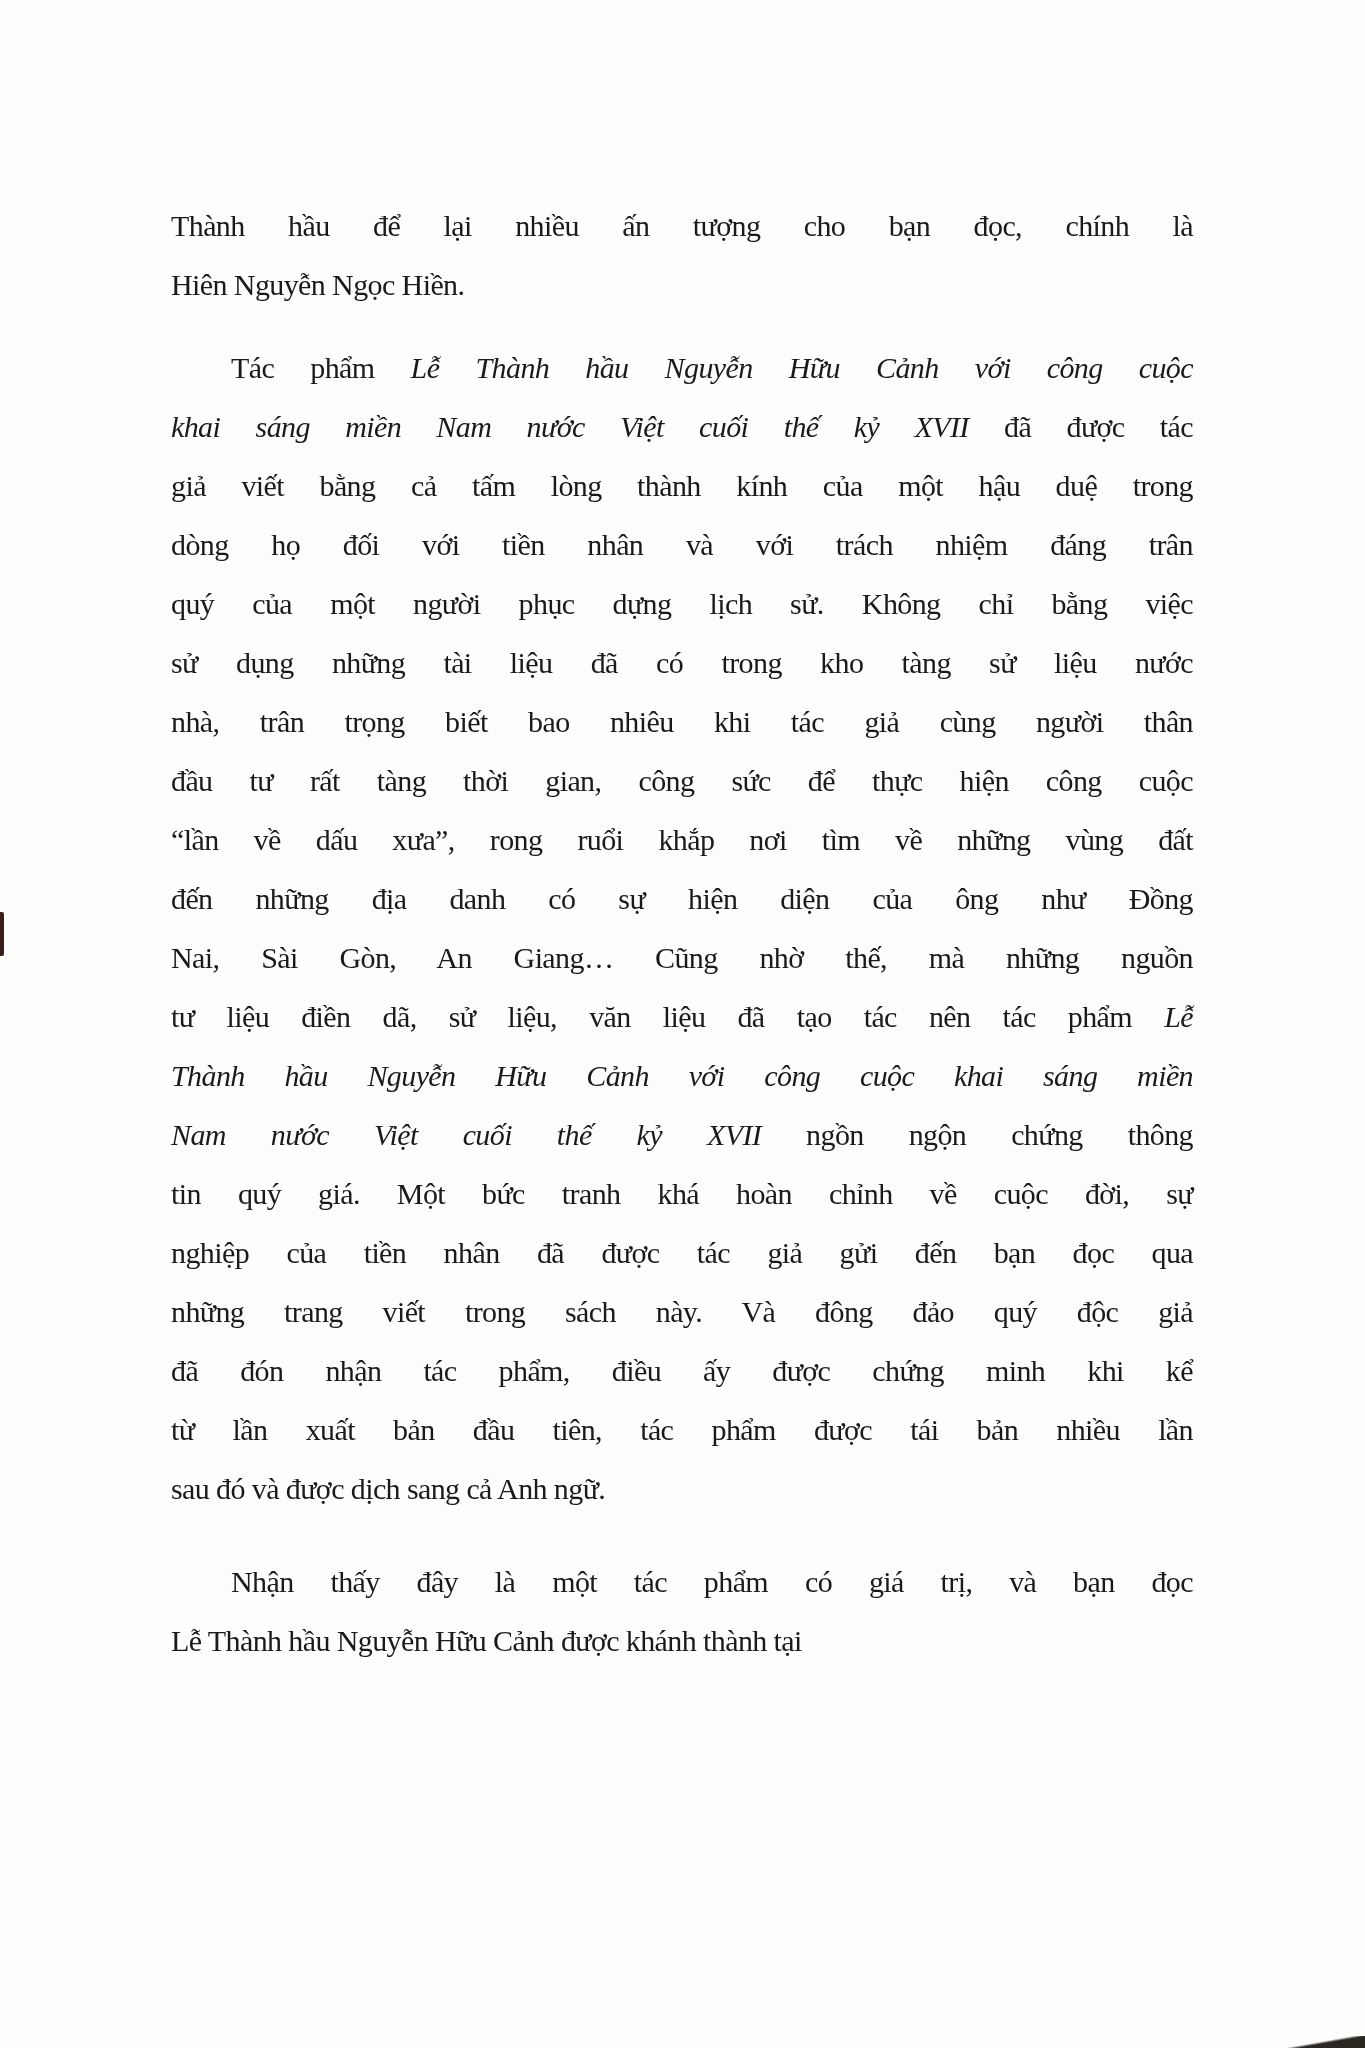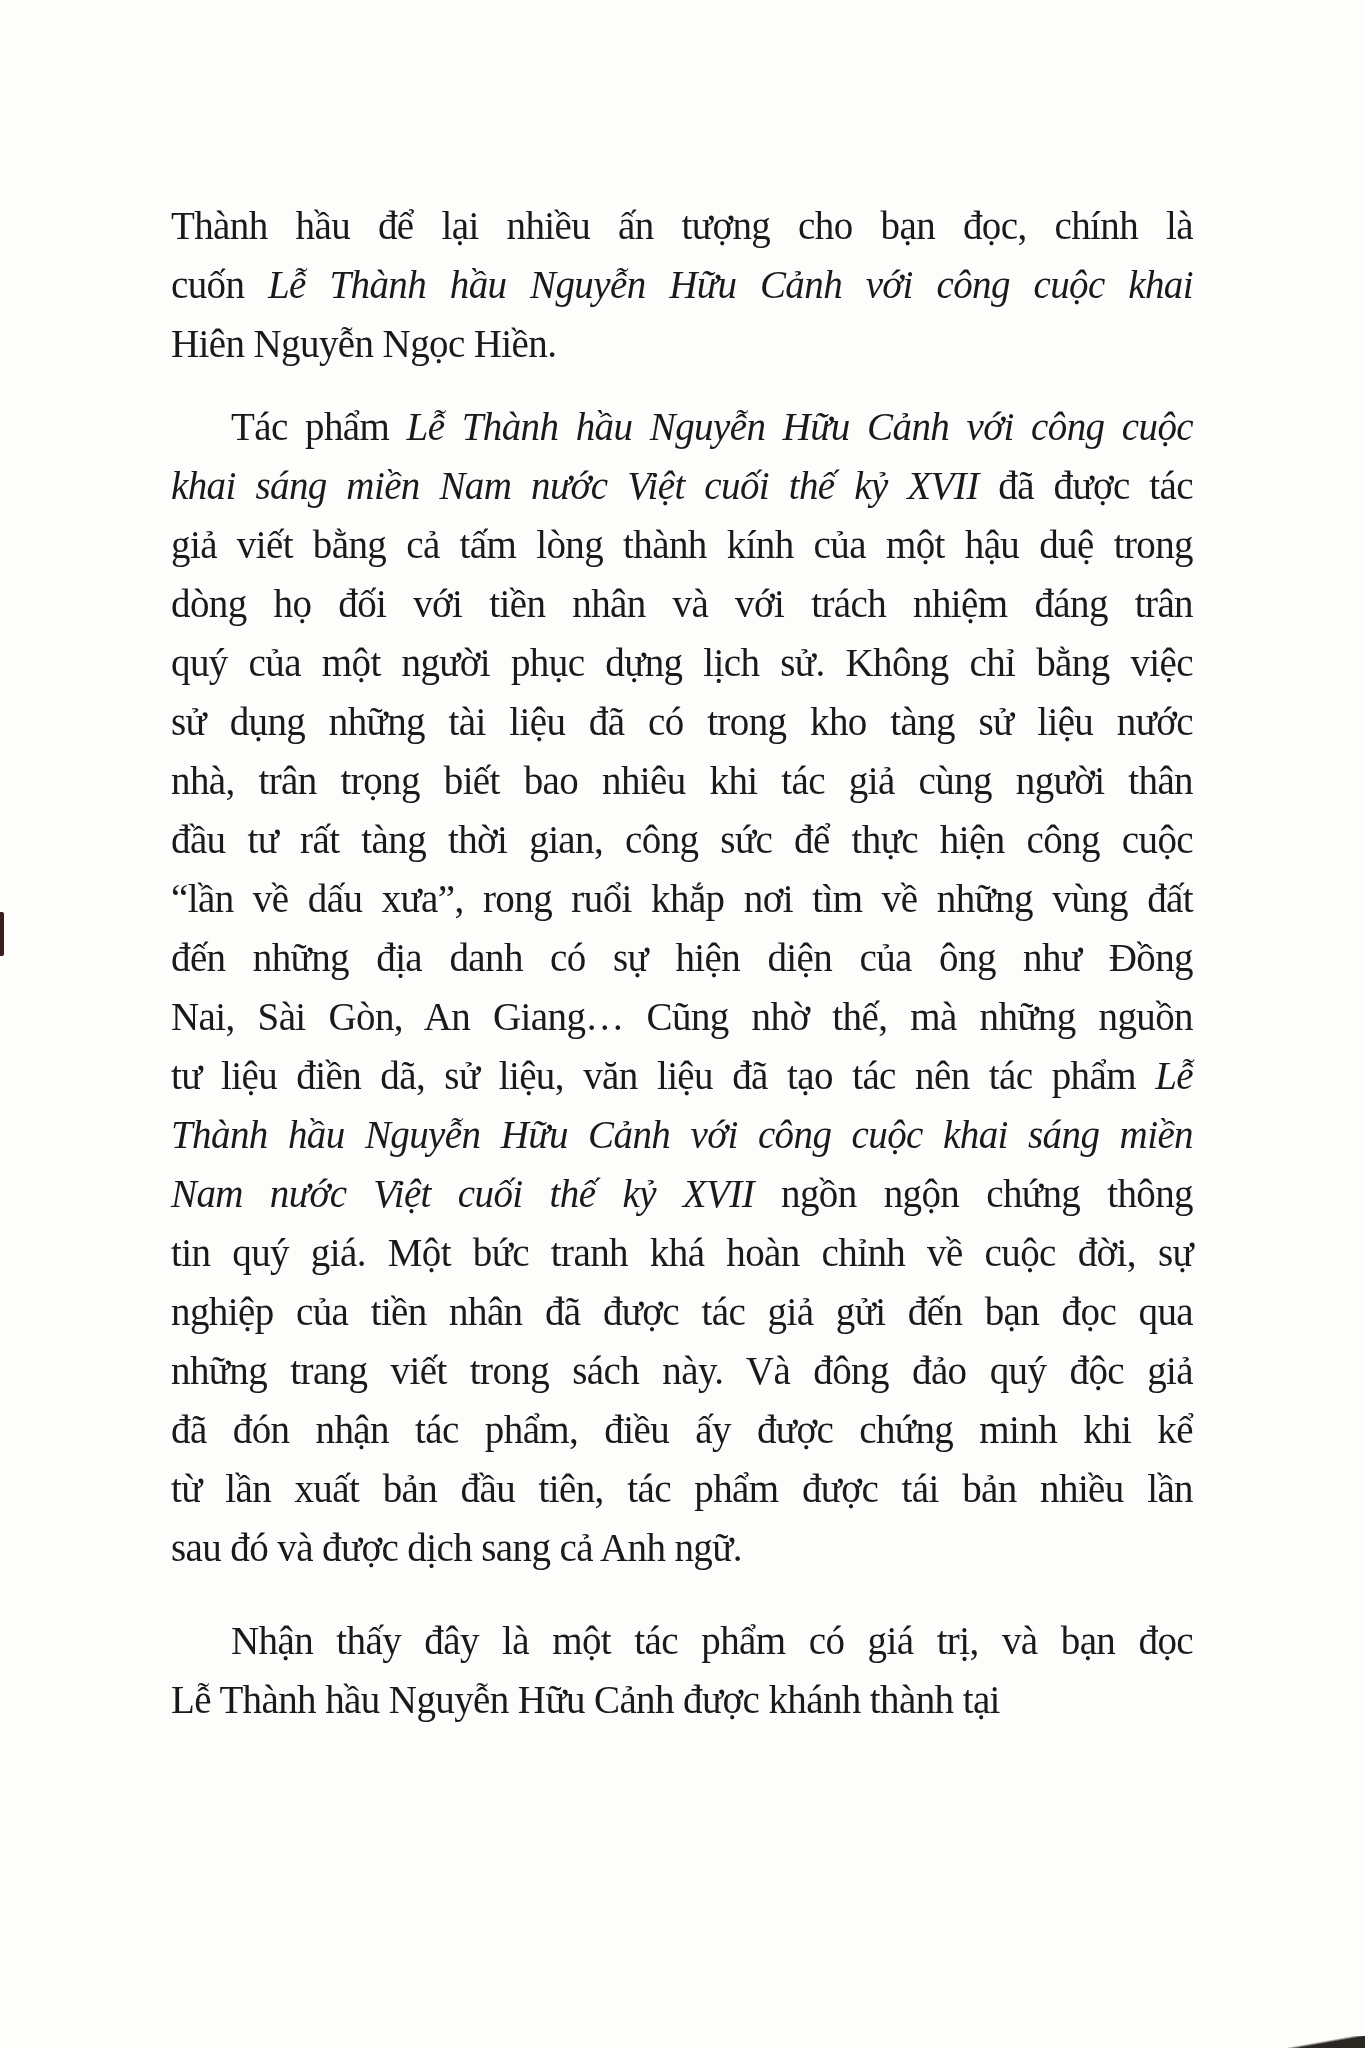--- a/index.html
+++ b/index.html
@@ -19,21 +19,21 @@
       width: 1365px;
       height: 2048px;
       background: #fdfdfb;
     }
     .text-column {
       position: absolute;
       left: 171px;
       top: 196px;
       width: 1022px;
       font-family: "Liberation Serif", "DejaVu Serif", serif;
-      font-size: 39px;
+      font-size: 30px;
       line-height: 59px;
       color: #1a1a1a;
       text-align: justify;
       letter-spacing: -0.6px;
       word-spacing: 0px;
     }
     .para {
       margin: 0 0 24px 0;
       padding: 0;
     }
@@ -67,21 +67,20 @@
     }
   </style>
 </head>
 <body>
 
 <div class="page">
   <div class="edge-mark-left"></div>
   <div class="text-column" id="text-column">
       <div class="para">
         <span class="line"><span>Thành hầu để lại nhiều ấn tượng cho bạn đọc, chính là</span></span>
-        <span class="line"><span>cuốn </span><span class="it">Lễ Thành hầu Nguyễn Hữu Cảnh với công cuộc khai</span></span>
         <span class="line last"><span>Hiên Nguyễn Ngọc Hiền.</span></span>
       </div>
       <div class="para">
         <span class="line" style="padding-left: 60px;"><span>Tác phẩm </span><span class="it">Lễ Thành hầu Nguyễn Hữu Cảnh với công cuộc</span></span>
         <span class="line"><span class="it">khai sáng miền Nam nước Việt cuối thế kỷ XVII</span><span> đã được tác</span></span>
         <span class="line"><span>giả viết bằng cả tấm lòng thành kính của một hậu duệ trong</span></span>
         <span class="line"><span>dòng họ đối với tiền nhân và với trách nhiệm đáng trân</span></span>
         <span class="line"><span>quý của một người phục dựng lịch sử. Không chỉ bằng việc</span></span>
         <span class="line"><span>sử dụng những tài liệu đã có trong kho tàng sử liệu nước</span></span>
         <span class="line"><span>nhà, trân trọng biết bao nhiêu khi tác giả cùng người thân</span></span>

